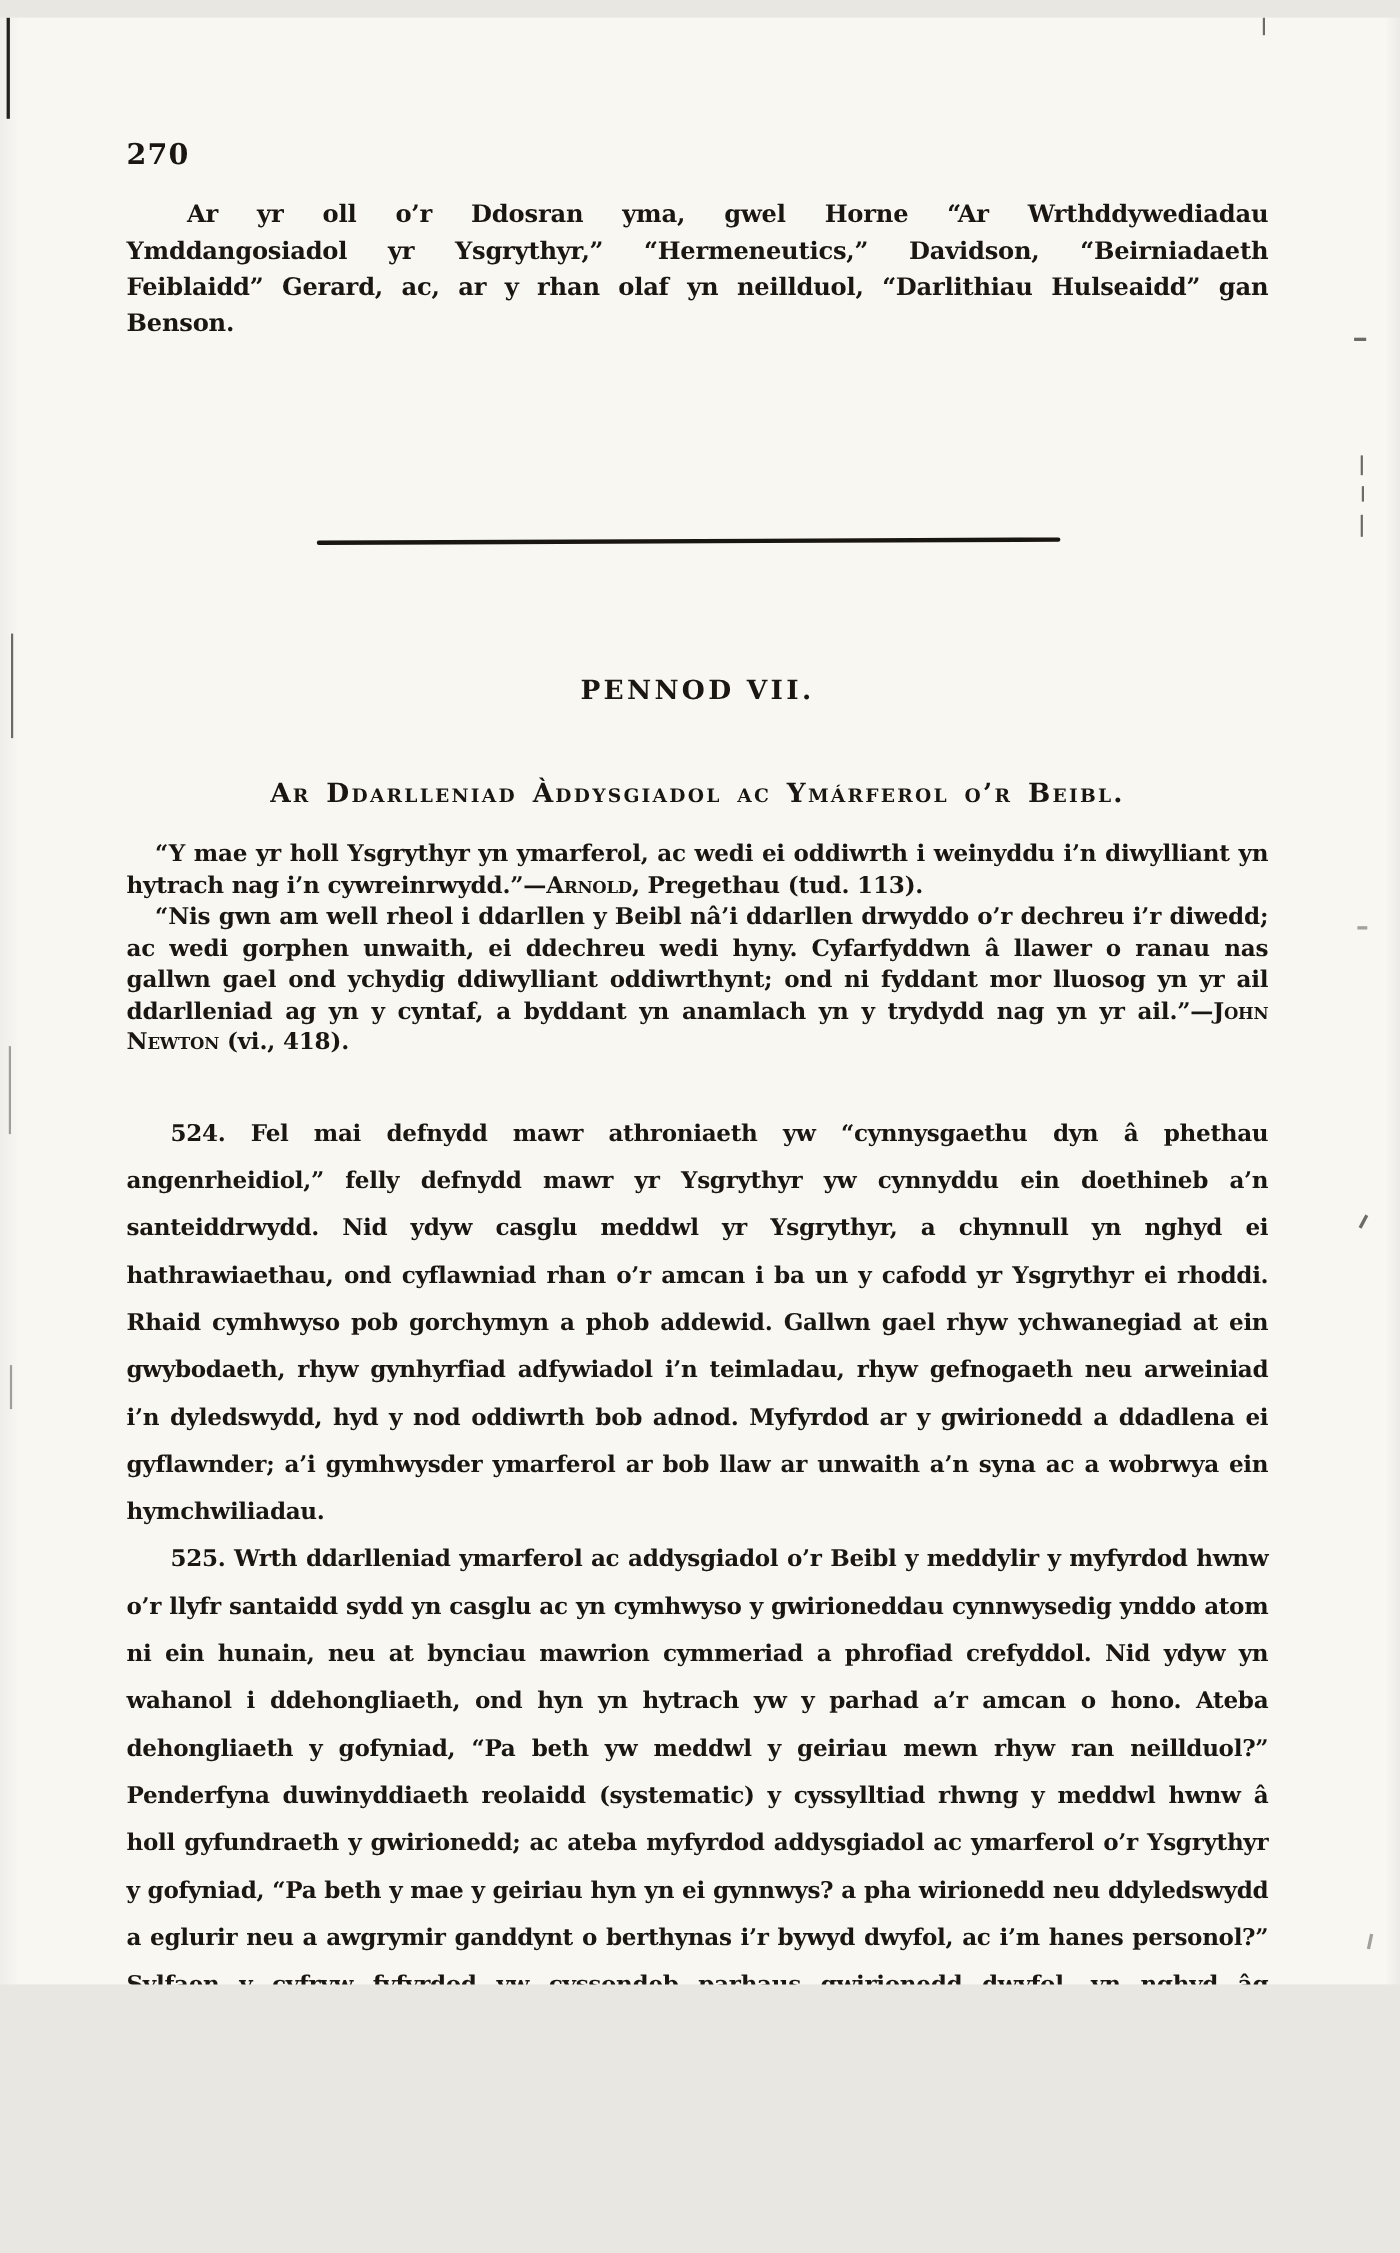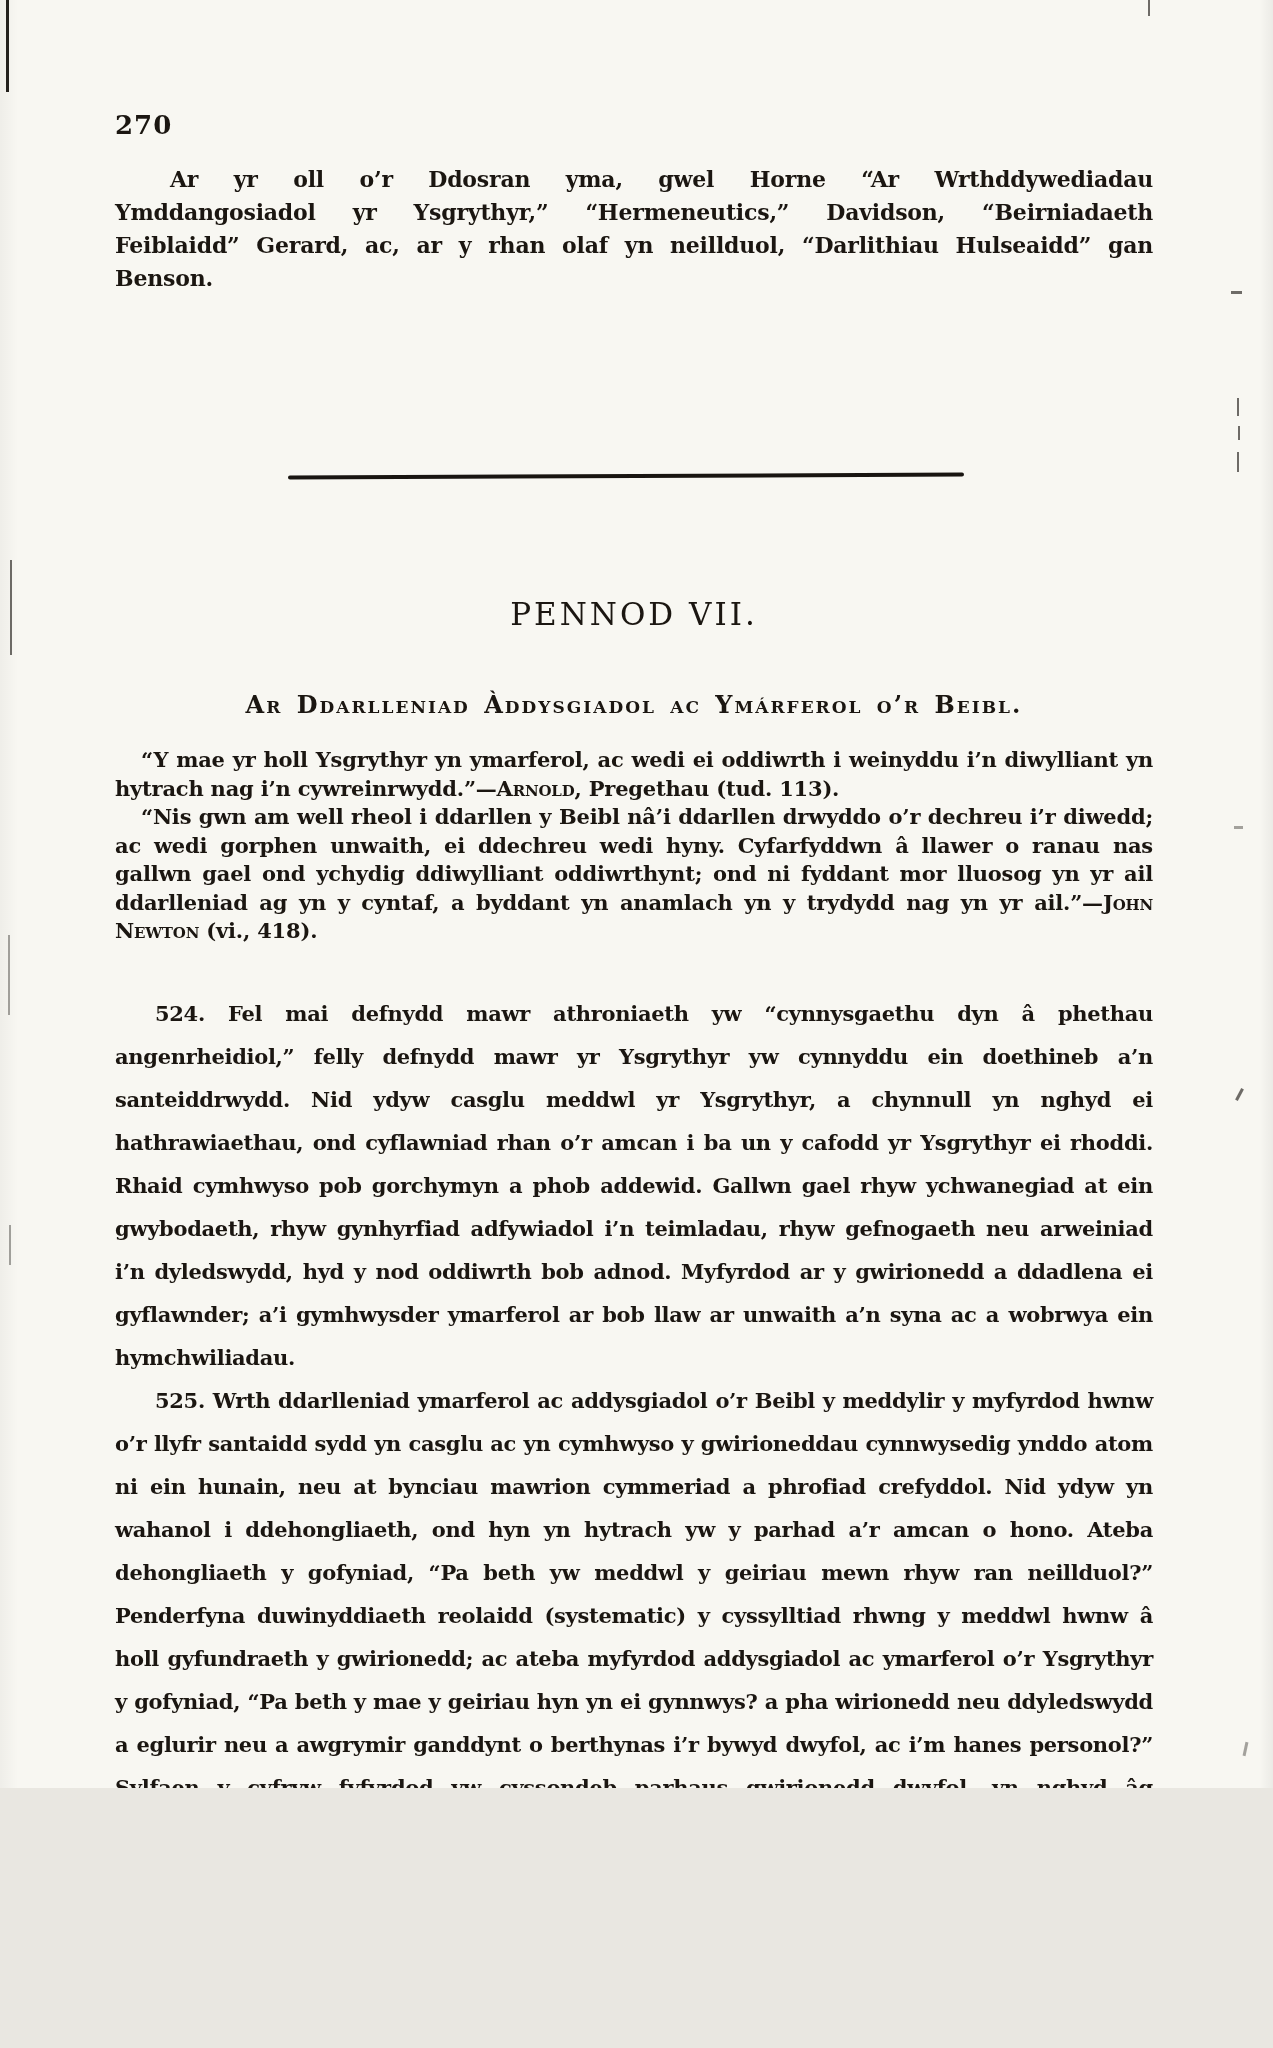--- a/index.html
+++ b/index.html
@@ -4,21 +4,21 @@
 <style>
   html, body { margin: 0; padding: 0; }
   body {
     background: #e9e7e1;
     font-family: "DejaVu Serif", "Liberation Serif", serif;
   }
   .page {
     position: relative;
     width: 1273px;
     height: 1788px;
-    margin: 0 auto;
+    margin: 16px auto;
     background:
       linear-gradient(90deg, rgba(0,0,0,0.04) 0px, rgba(0,0,0,0) 18px),
       linear-gradient(270deg, rgba(0,0,0,0.05) 0px, rgba(0,0,0,0) 14px),
       #f8f7f2;
     color: #1b1611;
     overflow: hidden;
   }
   .content { position: absolute; left: 115px; width: 1038px; }
 
   
@@ -29,21 +29,21 @@
   
   .intro { top: 163px; font-size: 22px; font-weight: bold; line-height: 33px;
            text-align: justify; word-spacing: 7px; letter-spacing: -0.2px; }
   .intro p { margin: 0; text-indent: 55px; }
 
   
   .rule { position: absolute; left: 288px; top: 474px; width: 676px; height: 4px;
           background: #191511; transform: rotate(-0.25deg); border-radius: 2px; }
 
   
-  .chapter-title { top: 596px; text-align: center; font-size: 31px; font-weight: normal; letter-spacing: 3px; }
+  .chapter-title { top: 596px; text-align: center; font-size: 24px; font-weight: bold; letter-spacing: 3px; }
   .chapter-subtitle { top: 690px; text-align: center; font-size: 24px; font-weight: bold;
                       font-variant: small-caps; letter-spacing: 2px; word-spacing: 4px; }
 
   
   .epigraphs { top: 746px; font-size: 21px; font-weight: bold; line-height: 28.5px;
                text-align: justify; letter-spacing: -0.2px; }
   .epigraphs p { margin: 0; text-indent: 26px; }
   .smallcaps { font-variant: small-caps; }
   .italic { }
 

